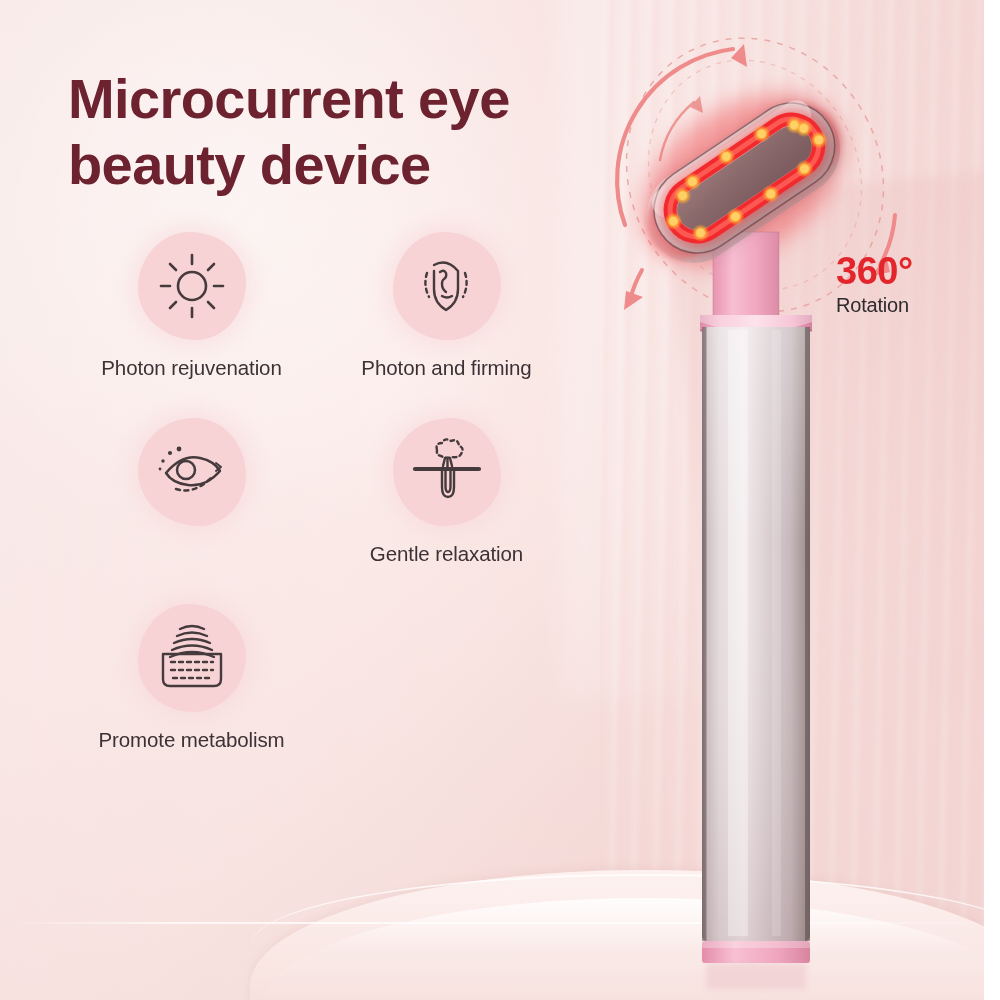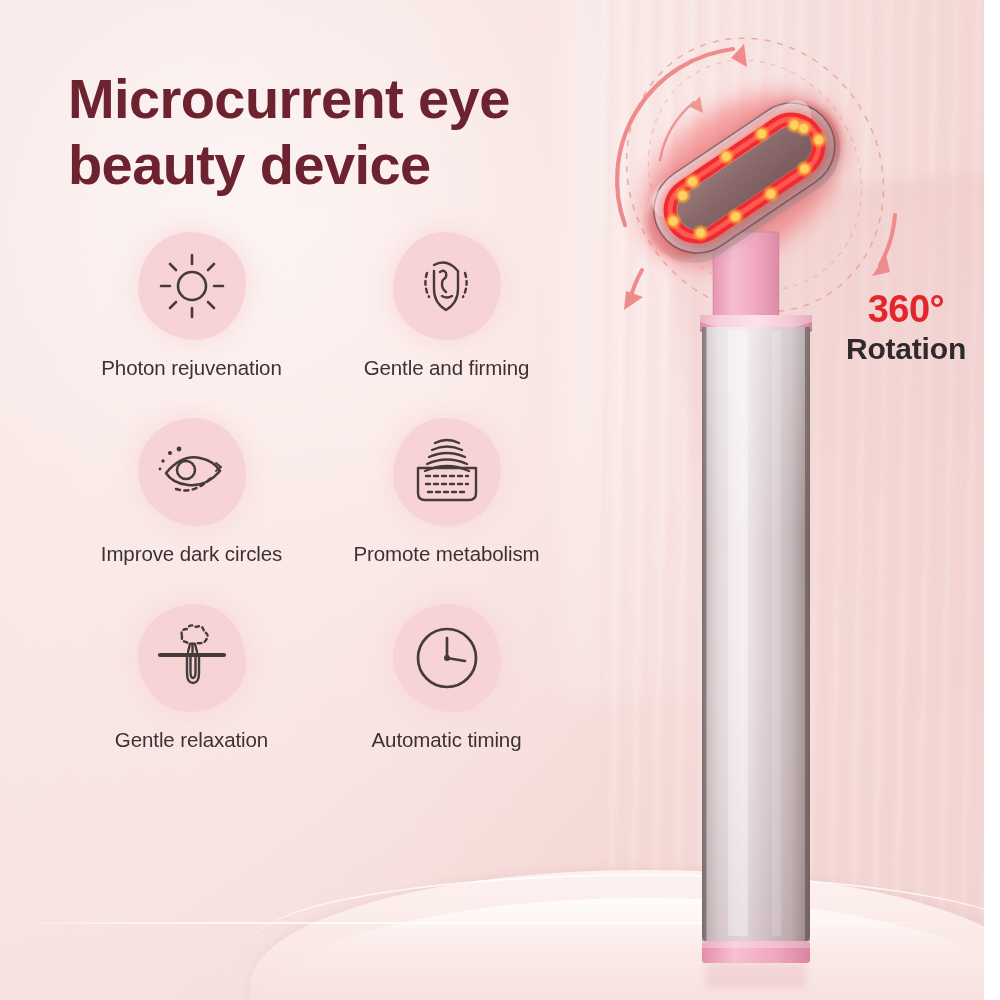--- a/index.html
+++ b/index.html
@@ -140,30 +140,28 @@
 
   
   .device { position: absolute; left: 0; top: 0; width: 1000px; height: 1000px; pointer-events: none; }
   .device svg { display: block; }
 
   
   .rot-caption {
     position: absolute;
     left: 836px; top: 252px;
     width: 140px;
-    text-align: center;
-    margin-top: 38px;
   }
   .rot-deg {
     font-size: 38px; font-weight: 700; color: #e3262b;
     line-height: 1; letter-spacing: -0.5px;
   }
   .rot-word {
     margin-top: 4px;
-    font-size: 30px; color: #2f2a2b; letter-spacing: -0.2px; font-weight: bold;
+    font-size: 20px; color: #2f2a2b; letter-spacing: -0.2px;
   }
 </style>
 </head>
 <body>
 
 <div id="page">
 
   <div class="bg-base"></div>
   <div class="bg-left-glow"></div>
   <div class="bg-drape-soft"></div>
@@ -206,91 +204,77 @@
         <span>
           <svg width="70" height="70" viewBox="0 0 70 70" fill="none" stroke="#453a3c" stroke-width="2.4" stroke-linecap="round" stroke-linejoin="round">
             <path d="M22 14 q13 -7 24 6 v18 q0 14 -12 21 q-12 -7 -12 -21 V20"></path>
             <path d="M28 21 q4 -3 6 1 q1 4 -2 6 q-2 1 -2 5 q0 5 4 8"></path>
             <path d="M30 45 q5 3 10 0"></path>
             <path d="M15 22 q-4 12 2 24" stroke-dasharray="4 4"></path>
             <path d="M53 22 q4 12 -2 24" stroke-dasharray="4 4"></path>
           </svg>
         </span>
       </div>
-      <div class="feature-label">Gentle and firming</div>
+      <div class="feature-label">Photon and firming</div>
     </div>
 
     <div class="feature">
       <div class="blob v4">
         <span>
           <svg width="76" height="62" viewBox="0 0 76 62" fill="none" stroke="#453a3c" stroke-width="2.5" stroke-linecap="round" stroke-linejoin="round">
             <path d="M12 32 q16 -19 34 -15 q14 3 20 13 q-14 16 -32 14 q-16 -2 -22 -12 Z"></path>
             <circle cx="32" cy="29" r="9"></circle>
             <circle cx="16" cy="12" r="2.1" fill="#453a3c" stroke="none"></circle>
             <circle cx="25" cy="8" r="2.4" fill="#453a3c" stroke="none"></circle>
             <circle cx="9" cy="20" r="1.7" fill="#453a3c" stroke="none"></circle>
             <circle cx="6" cy="28" r="1.4" fill="#453a3c" stroke="none"></circle>
             <path d="M22 48 q18 6 36 -12" stroke-dasharray="4 4.5"></path>
             <path d="M62 22 l5 4 -5 4" stroke-width="2"></path>
           </svg>
         </span>
       </div>
-      <div class="feature-label">Improve dark circles</div>
     </div>
 
+
+    <div class="feature">
+      <div class="blob v2">
+        <span>
+          <svg width="76" height="72" viewBox="0 0 76 72" fill="none" stroke="#453a3c" stroke-width="2.4" stroke-linecap="round" stroke-linejoin="round">
+            <path d="M28 14 q-2 -7 5 -7 q3 -6 9 -2 q7 -3 8 5 q6 2 2 8 q-2 4 -9 3 q-6 2 -11 -1 q-5 -1 -4 -6 Z" stroke-dasharray="3.5 3.5"></path>
+            <path d="M36 22 l-2 8"></path>
+            <path d="M41 22 l2 8"></path>
+            <path d="M38.5 22 v9"></path>
+            <path d="M6 33 H70" stroke-width="4.2"></path>
+            <path d="M33 33 v18 q0 10 6 10 q6 0 6 -10 V33"></path>
+            <path d="M36.5 33 v17 q0 6 2.5 6 q2.5 0 2.5 -6 V33"></path>
+          </svg>
+        </span>
+      </div>
+      <div class="feature-label">Gentle relaxation</div>
+    </div>
 
     <div class="feature">
       <div class="blob v3">
         <span>
           <svg width="74" height="70" viewBox="0 0 74 70" fill="none" stroke="#453a3c" stroke-width="2.4" stroke-linecap="round" stroke-linejoin="round">
             <path d="M25 6  q12 -6 24 0"></path>
             <path d="M22 13 q15 -7 30 0"></path>
             <path d="M19 20 q18 -8 36 0"></path>
             <path d="M17 27 q20 -9 40 0"></path>
             <path d="M15 34 q22 -10 44 0"></path>
             <path d="M8 31 H66 v25 q0 7 -7 7 H15 q-7 0 -7 -7 Z"></path>
             <path d="M16 39 H58" stroke-dasharray="4 4"></path>
             <path d="M16 47 H58" stroke-dasharray="4 4"></path>
             <path d="M18 55 H56" stroke-dasharray="4 4"></path>
           </svg>
         </span>
       </div>
       <div class="feature-label">Promote metabolism</div>
     </div>
 
-    <div class="feature">
-      <div class="blob v2">
-        <span>
-          <svg width="76" height="72" viewBox="0 0 76 72" fill="none" stroke="#453a3c" stroke-width="2.4" stroke-linecap="round" stroke-linejoin="round">
-            <path d="M28 14 q-2 -7 5 -7 q3 -6 9 -2 q7 -3 8 5 q6 2 2 8 q-2 4 -9 3 q-6 2 -11 -1 q-5 -1 -4 -6 Z" stroke-dasharray="3.5 3.5"></path>
-            <path d="M36 22 l-2 8"></path>
-            <path d="M41 22 l2 8"></path>
-            <path d="M38.5 22 v9"></path>
-            <path d="M6 33 H70" stroke-width="4.2"></path>
-            <path d="M33 33 v18 q0 10 6 10 q6 0 6 -10 V33"></path>
-            <path d="M36.5 33 v17 q0 6 2.5 6 q2.5 0 2.5 -6 V33"></path>
-          </svg>
-        </span>
-      </div>
-      <div class="feature-label">Gentle relaxation</div>
-    </div>
-
-    <div class="feature">
-      <div class="blob v4">
-        <span>
-          <svg width="70" height="70" viewBox="0 0 70 70" fill="none" stroke="#453a3c" stroke-width="2.7" stroke-linecap="round">
-            <circle cx="35" cy="35" r="29"></circle>
-            <line x1="35" y1="35" x2="35" y2="15"></line>
-            <line x1="35" y1="35" x2="53" y2="38"></line>
-            <circle cx="35" cy="35" r="3" fill="#453a3c" stroke="none"></circle>
-          </svg>
-        </span>
-      </div>
-      <div class="feature-label">Automatic timing</div>
-    </div>
 
   </div>
 
   <div class="device">
     <svg width="1000" height="1000" viewBox="0 0 1000 1000">
       <defs>
 
         <linearGradient id="gHandle" x1="0" y1="0" x2="1" y2="0">
           <stop offset="0%" stop-color="#9b8d90"></stop>
           <stop offset="4%" stop-color="#c9bcbf"></stop>

